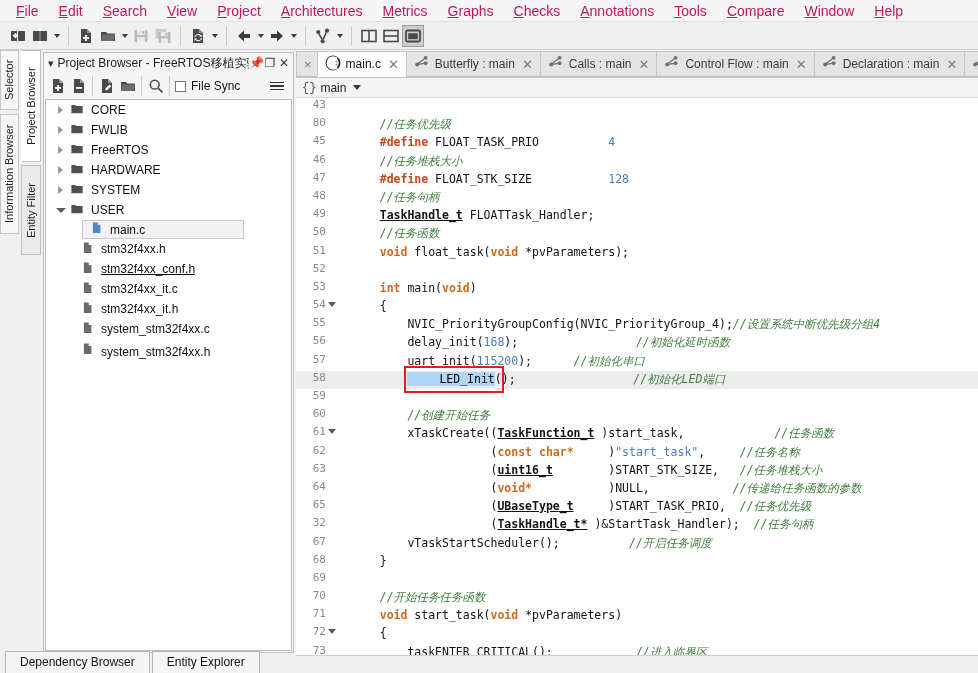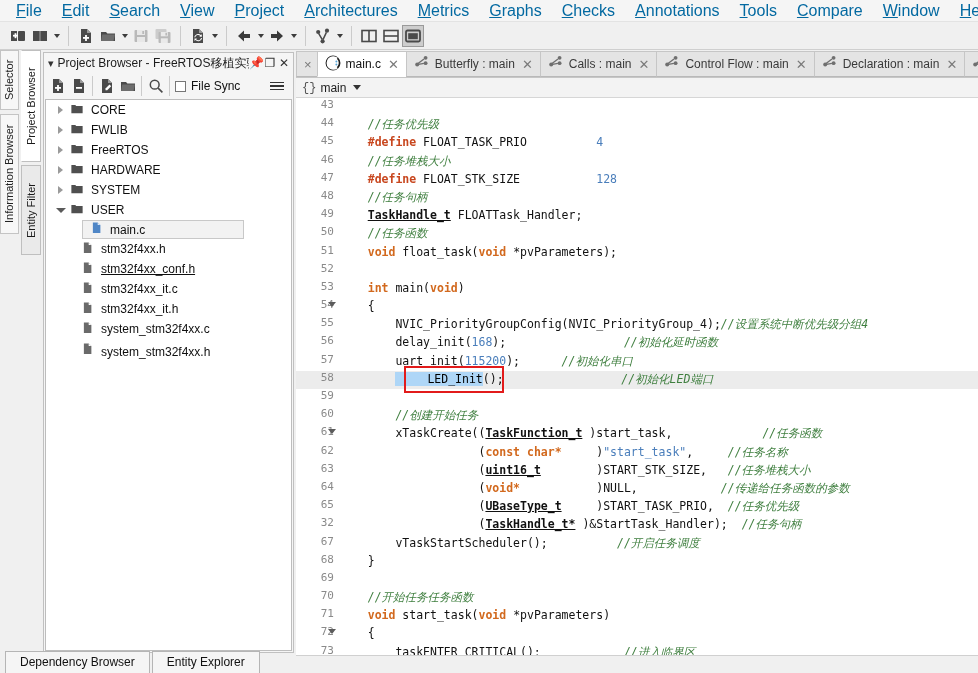--- a/index.html
+++ b/index.html
@@ -15,21 +15,21 @@
   #app { position: relative; width: 978px; height: 673px; background: #f0f0f0; }
 
   
   .menubar {
     height: 22px; background: #f5f5f5;
     display: flex; align-items: center;
     padding-left: 6px;
     border-bottom: 1px solid #e3e3e3;
   }
   .menu-item {
-    padding: 2px 10px; font-size: 16px; color: #0369a1;
+    padding: 2px 10px; font-size: 14px; color: #be185d;
     cursor: default; white-space: nowrap;
   }
   .menu-item span.mn { text-decoration: underline; }
 
   
   .toolbar {
     height: 28px; background: #f0f0f0;
     display: flex; align-items: center;
     border-bottom: 1px solid #cfcfcf;
     padding-left: 4px;
@@ -154,30 +154,30 @@
   .crumb .braces { color: #555; font-family: "Liberation Mono", monospace; }
   .crumb .cv { width:0;height:0;border-left:4px solid transparent;border-right:4px solid transparent;border-top:5px solid #333; margin-left:3px;}
 
   .code {
     flex: 1; position: relative; overflow: hidden;
     font-family: "DejaVu Sans Mono", monospace; font-size: 11.5px;
   }
   .cl { position: relative; height: 18.2px; white-space: pre; }
   .cl.hl { background: #ececec; }
   .gut {
-    position: absolute; left: 8px; top: 0; width: 30px;
+    position: absolute; left: 0; top: 0; width: 30px;
     text-align: right; color: #8a8a8a; font-size: 11px;
     font-family: "DejaVu Sans Mono", monospace;
   }
   .fold {
     position: absolute; left: 32px; top: 4px; width: 0; height: 0;
     border-left: 4.5px solid transparent; border-right: 4.5px solid transparent;
     border-top: 5px solid #5b5b5b;
   }
-  .ct { position: absolute; left: 44px; top: 1px; }
+  .ct { position: absolute; left: 56px; top: 1px; }
   .cmt  { color: #3f7f3f; font-style: italic; font-family: "DejaVu Sans Mono", monospace;}
   .kw   { color: #d2691e; font-weight: bold; }
   .pp   { color: #c8471f; font-weight: bold; }
   .num  { color: #4a7ebb; }
   .str  { color: #4a7ebb; }
   .typ  { color: #111; text-decoration: underline; font-weight: bold; }
   .idn  { color: #111; }
   .sel  { background: #aed6f7; padding-left: 32px; }
 
   .redbox {
@@ -579,21 +579,21 @@
     </div>
 
   <div class="editor">
     <div class="crumb">
       <span class="braces">{}</span>
       <span>main</span>
       <span class="cv"></span>
     </div>
     <div class="code" id="codearea">
         <div class="cl"><span class="gut">43</span><span class="ct"></span></div>
-        <div class="cl"><span class="gut">44</span><span class="ct"><span>    </span><span class="cmt">//任务优先级</span></span></div>
+        <div class="cl"><span class="gut">80</span><span class="ct"><span>    </span><span class="cmt">//任务优先级</span></span></div>
         <div class="cl"><span class="gut">45</span><span class="ct"><span>    </span><span class="pp">#define</span><span class="idn"> FLOAT_TASK_PRIO</span><span>          </span><span class="num">4</span></span></div>
         <div class="cl"><span class="gut">46</span><span class="ct"><span>    </span><span class="cmt">//任务堆栈大小</span></span></div>
         <div class="cl"><span class="gut">47</span><span class="ct"><span>    </span><span class="pp">#define</span><span class="idn"> FLOAT_STK_SIZE</span><span>           </span><span class="num">128</span></span></div>
         <div class="cl"><span class="gut">48</span><span class="ct"><span>    </span><span class="cmt">//任务句柄</span></span></div>
         <div class="cl"><span class="gut">49</span><span class="ct"><span>    </span><span class="typ">TaskHandle_t</span><span class="idn"> FLOATTask_Handler;</span></span></div>
         <div class="cl"><span class="gut">50</span><span class="ct"><span>    </span><span class="cmt">//任务函数</span></span></div>
         <div class="cl"><span class="gut">51</span><span class="ct"><span>    </span><span class="kw">void</span><span class="idn"> float_task(</span><span class="kw">void</span><span class="idn"> *pvParameters);</span></span></div>
         <div class="cl"><span class="gut">52</span><span class="ct"></span></div>
         <div class="cl"><span class="gut">53</span><span class="ct"><span>    </span><span class="kw">int</span><span class="idn"> main(</span><span class="kw">void</span><span class="idn">)</span></span></div>
         <div class="cl"><span class="gut">54</span><span class="fold"></span><span class="ct"><span>    </span><span class="idn">{</span></span></div>

